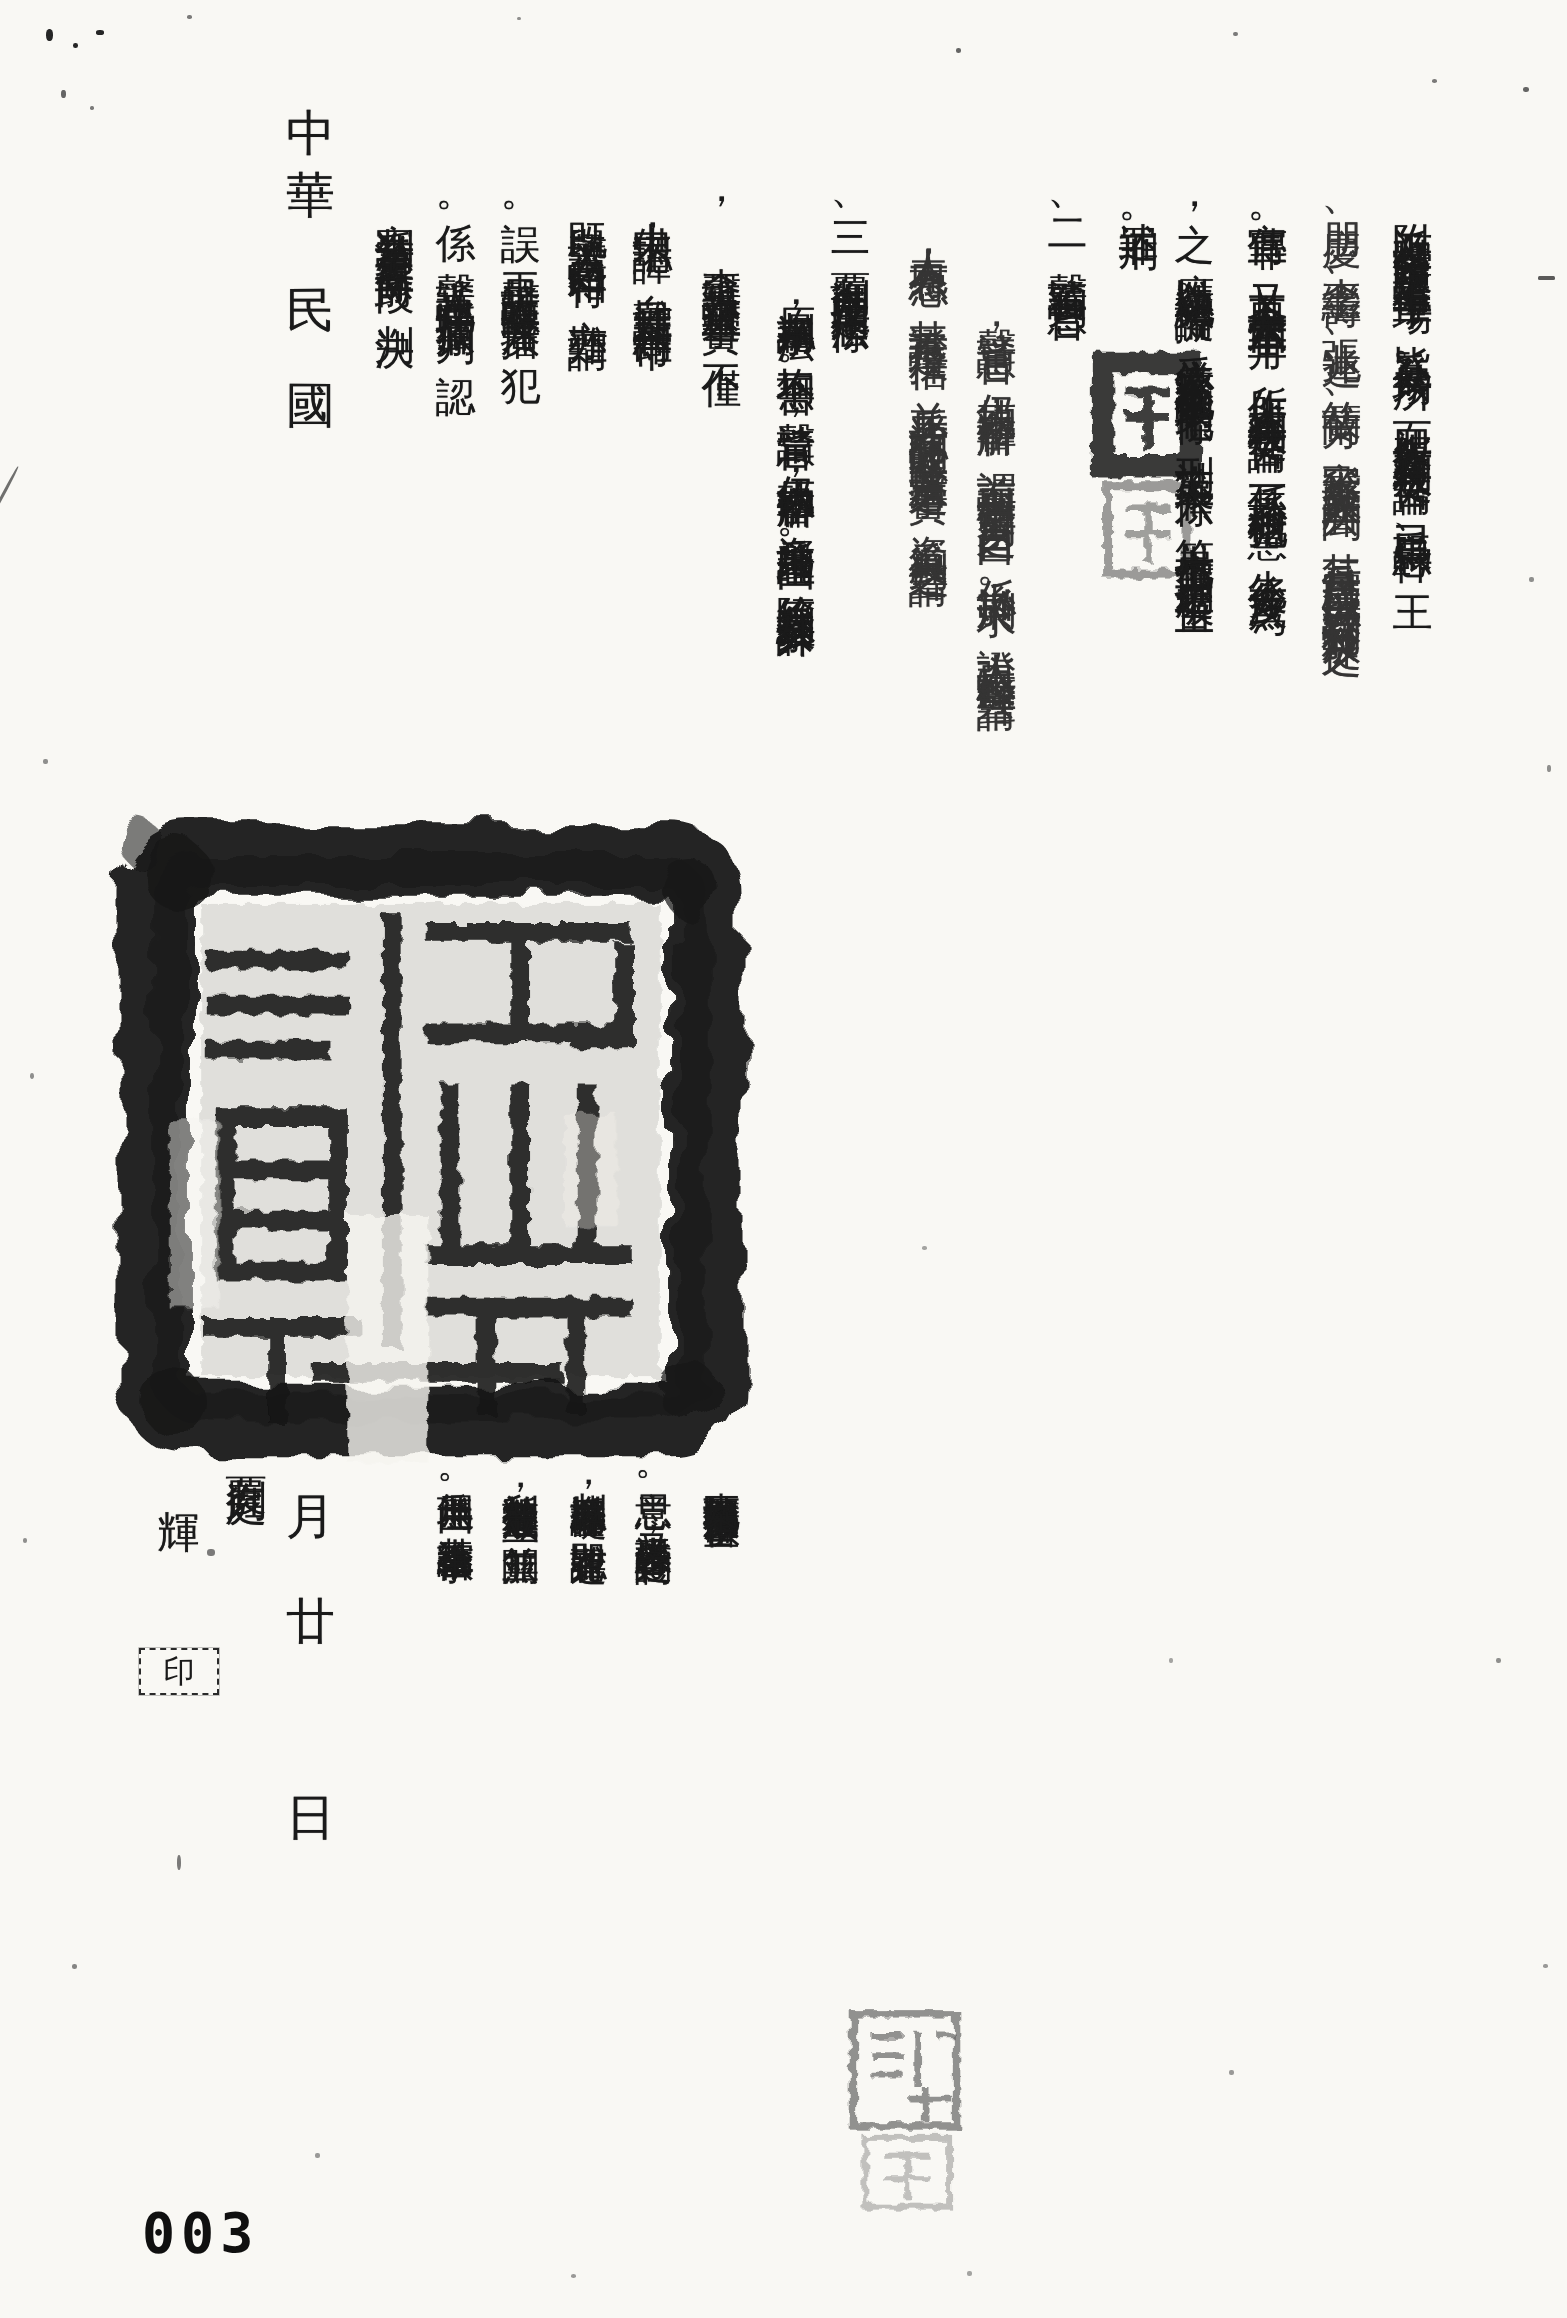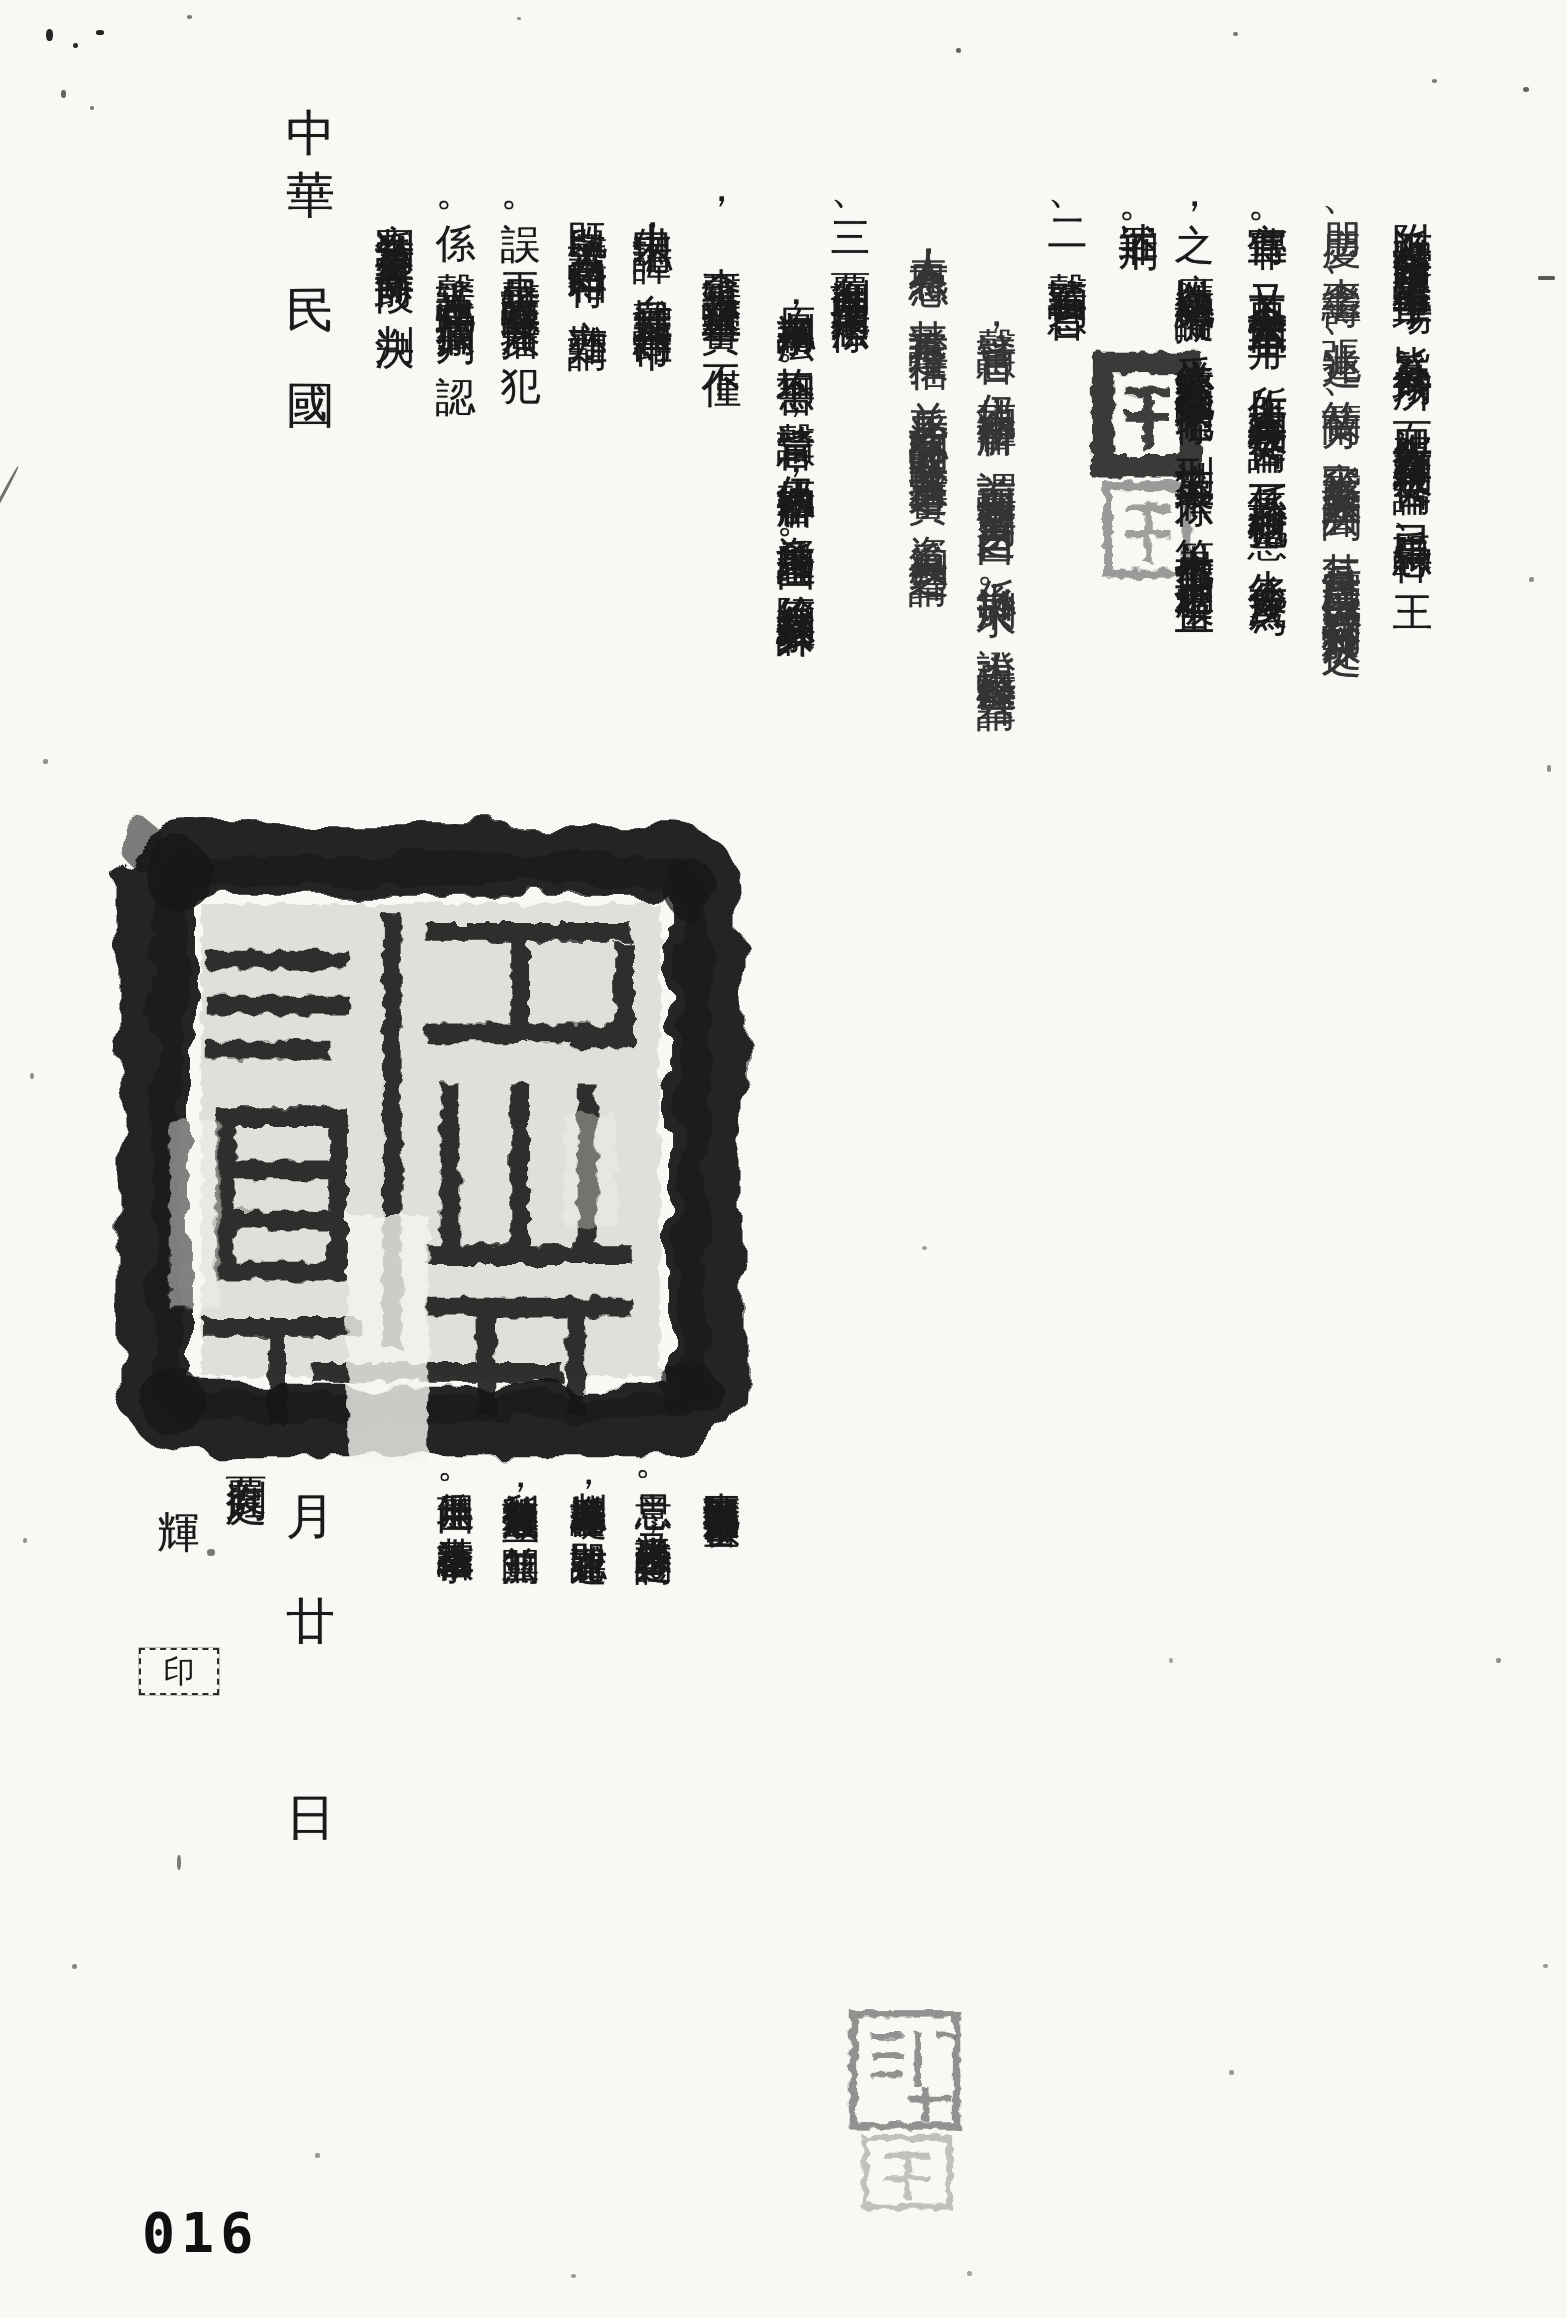--- a/index.html
+++ b/index.html
@@ -109,21 +109,21 @@
   <span class="datechar" id="d4">月</span>
   <span class="datechar" id="d5">廿</span>
   <span class="datechar" id="d6">日</span>
 
   <div class="vcol" id="chamber">覆判庭</div>
   <div id="sig">輝</div>
   <div id="sealbox">
     <span>印</span>
   </div>
 
-  <div id="pagenum">016</div>
+  <div id="pagenum">003</div>
 
   <div class="stamp" id="stamp-big">
     <svg width="669" height="679" viewBox="0 0 892 906" xmlns="http://www.w3.org/2000/svg">
       <defs>
         <filter id="rough" x="-20%" y="-20%" width="140%" height="140%">
           <feTurbulence type="fractalNoise" baseFrequency="0.013 0.016" numOctaves="3" seed="7" result="n"></feTurbulence>
           <feDisplacementMap in="SourceGraphic" in2="n" scale="48"></feDisplacementMap>
         </filter>
         <filter id="rough2" x="-20%" y="-20%" width="140%" height="140%">
           <feTurbulence type="fractalNoise" baseFrequency="0.05 0.06" numOctaves="2" seed="3" result="n2"></feTurbulence>

